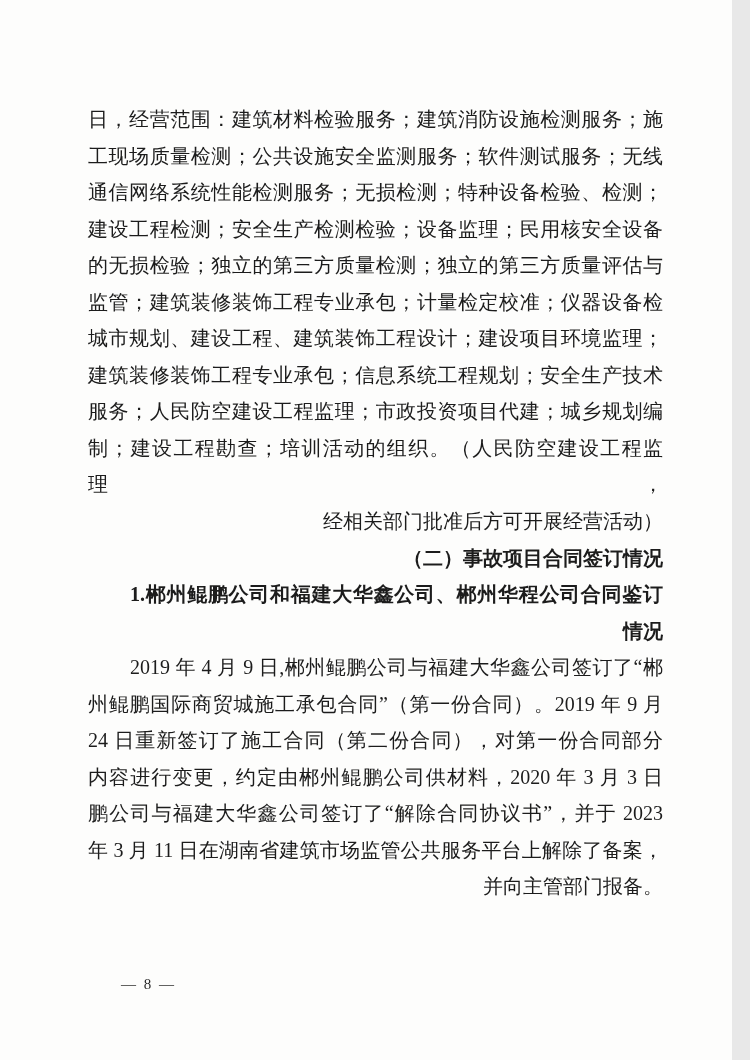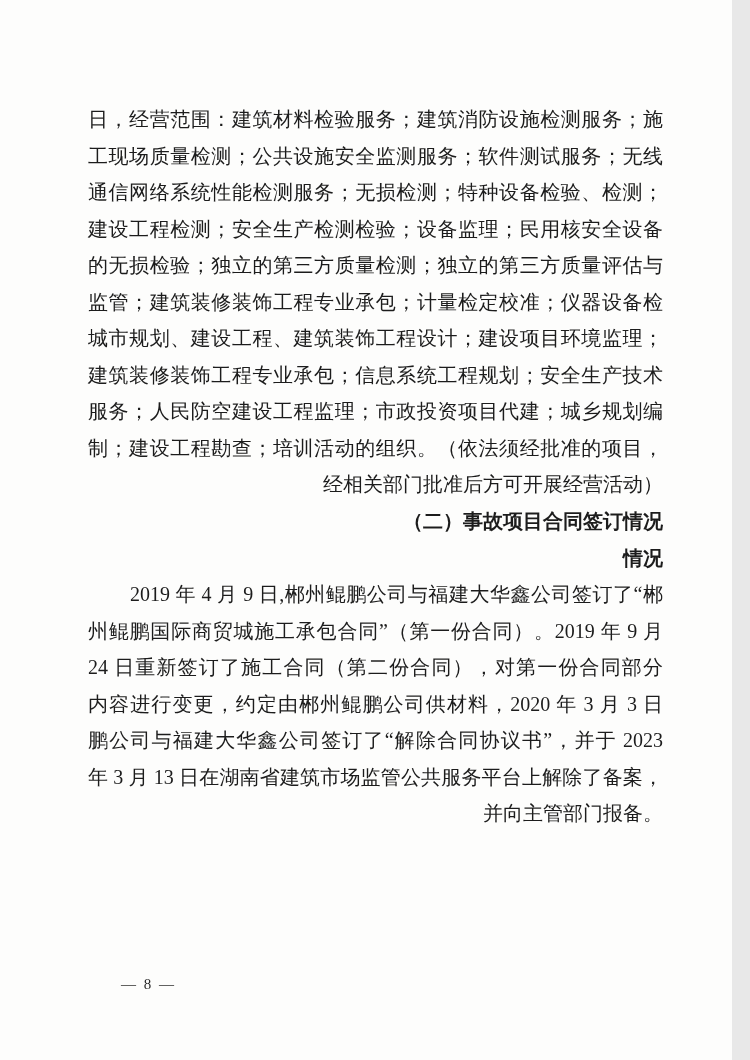--- a/index.html
+++ b/index.html
@@ -56,36 +56,37 @@
     <div class="para">
         <div class="line j">日，经营范围：建筑材料检验服务；建筑消防设施检测服务；施</div>
         <div class="line j">工现场质量检测；公共设施安全监测服务；软件测试服务；无线</div>
         <div class="line j">通信网络系统性能检测服务；无损检测；特种设备检验、检测；</div>
         <div class="line j">建设工程检测；安全生产检测检验；设备监理；民用核安全设备</div>
         <div class="line j">的无损检验；独立的第三方质量检测；独立的第三方质量评估与</div>
         <div class="line j">监管；建筑装修装饰工程专业承包；计量检定校准；仪器设备检</div>
         <div class="line j">城市规划、建设工程、建筑装饰工程设计；建设项目环境监理；</div>
         <div class="line j">建筑装修装饰工程专业承包；信息系统工程规划；安全生产技术</div>
         <div class="line j">服务；人民防空建设工程监理；市政投资项目代建；城乡规划编</div>
-        <div class="line j">制；建设工程勘查；培训活动的组织。（依法须经批准的项目，</div>
+        <div class="line j">制；建设工程勘查；培训活动的组织。（人民防空建设工程监理，</div>
         <div class="line">经相关部门批准后方可开展经营活动）</div>
       </div>
 
     <div class="line ind bold">（二）事故项目合同签订情况</div>
 
     <div class="para bold">
+        <div class="line j ind">1.郴州鲲鹏公司和福建大华鑫公司、郴州华程公司合同鉴订</div>
         <div class="line">情况</div>
       </div>
 
     <div class="para">
         <div class="line j ind">2019 年 4 月 9 日,郴州鲲鹏公司与福建大华鑫公司签订了“郴</div>
         <div class="line j">州鲲鹏国际商贸城施工承包合同”（第一份合同）。2019 年 9 月</div>
         <div class="line j">24 日重新签订了施工合同（第二份合同），对第一份合同部分</div>
         <div class="line j">内容进行变更，约定由郴州鲲鹏公司供材料，2020 年 3 月 3 日</div>
         <div class="line j">鹏公司与福建大华鑫公司签订了“解除合同协议书”，并于 2023</div>
-        <div class="line j">年 3 月 13 日在湖南省建筑市场监管公共服务平台上解除了备案，</div>
+        <div class="line j">年 3 月 11 日在湖南省建筑市场监管公共服务平台上解除了备案，</div>
         <div class="line">并向主管部门报备。</div>
       </div>
 
   </div>
 
   <div class="footer">— 8 —</div>
 </div>
 
 </body></html>

